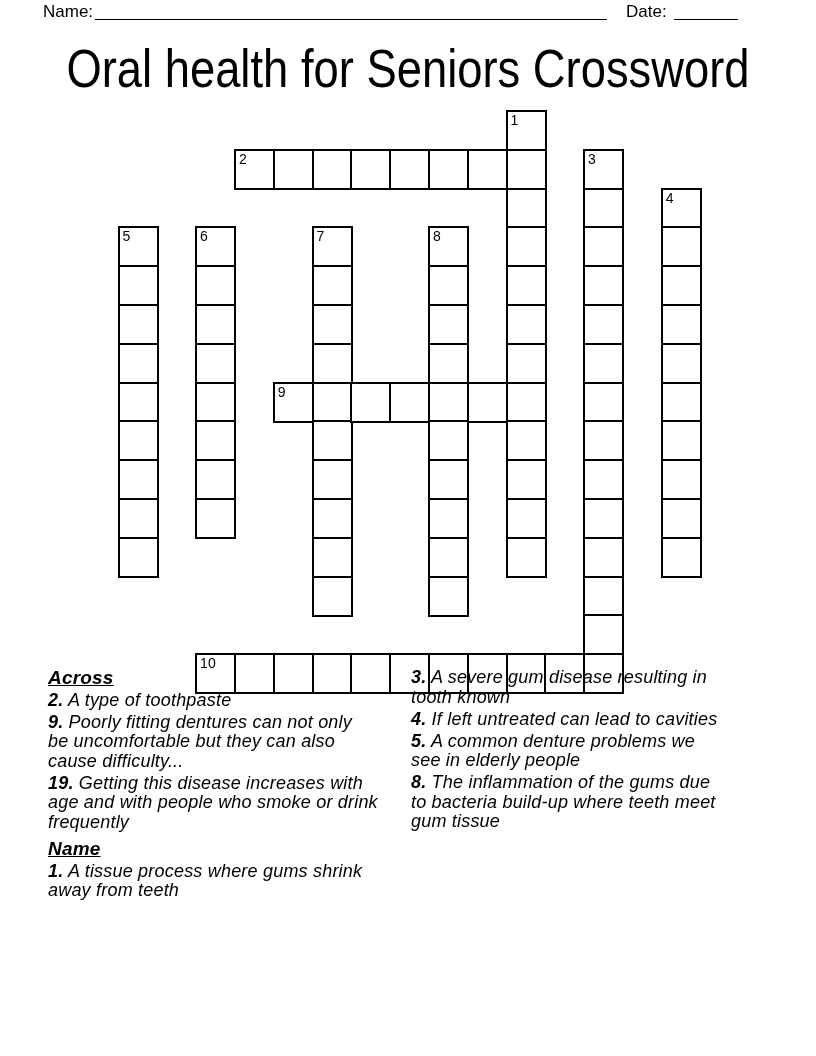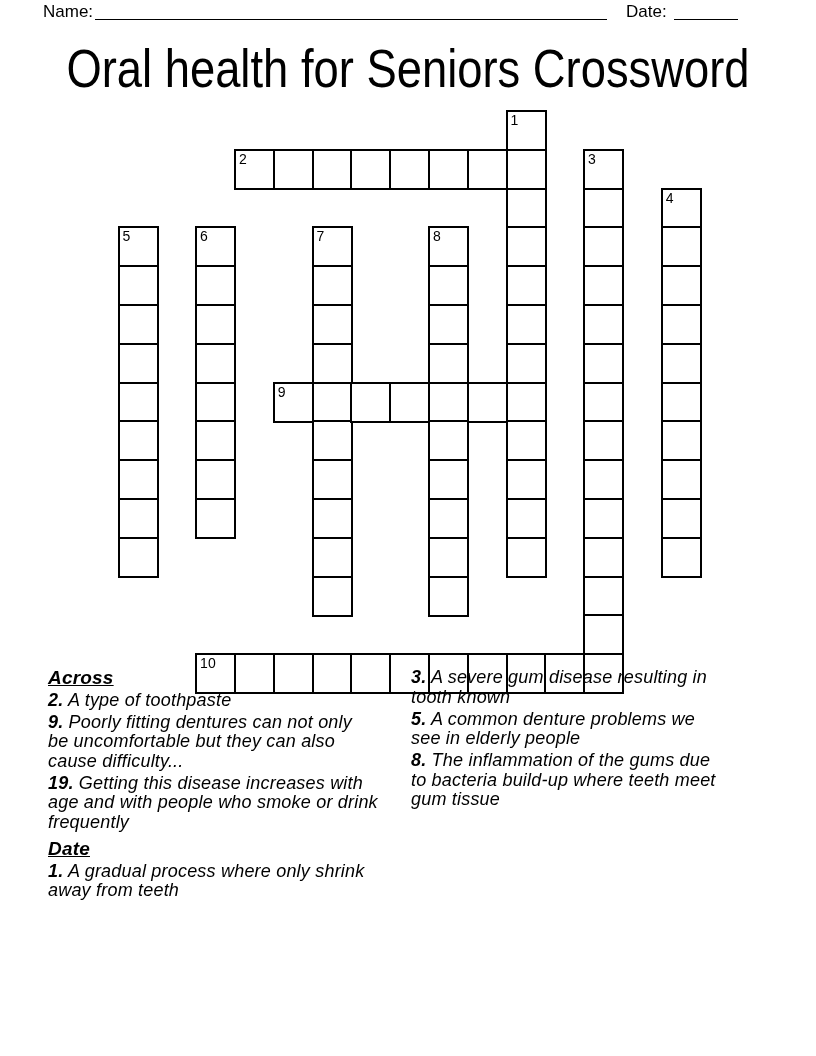--- a/index.html
+++ b/index.html
@@ -176,27 +176,28 @@
       <div class="cell" style="left: 544.3px; top: 653.2px;"></div>
     </div>
 
   <div class="clues-col" id="clues-left">
     <div class="section-heading">Across</div>
     <div id="across-list">
         <div class="clue"><b>2.</b><span> A type of toothpaste</span></div>
         <div class="clue tight"><b>9.</b><span> Poorly fitting dentures can not only be uncomfortable but they can also cause difficulty...</span></div>
         <div class="clue"><b>19.</b><span> Getting this disease increases with age and with people who smoke or drink frequently</span></div>
       </div>
-    <div class="section-heading" id="down-heading">Date</div>
+    <div class="section-heading" id="down-heading">Name</div>
     <div id="down-list-left">
-        <div class="clue tight"><b>1.</b><span> A gradual process where only shrink away from teeth</span></div>
+        <div class="clue tight"><b>1.</b><span> A tissue process where gums shrink away from teeth</span></div>
       </div>
   </div>
 
   <div class="clues-col" id="clues-right">
     <div id="down-list-right">
         <div class="clue"><b>3.</b><span> A severe gum disease resulting in tooth known</span></div>
+        <div class="clue"><b>4.</b><span> If left untreated can lead to cavities</span></div>
         <div class="clue"><b>5.</b><span> A common denture problems we see in elderly people</span></div>
         <div class="clue"><b>8.</b><span> The inflammation of the gums due to bacteria build-up where teeth meet gum tissue</span></div>
       </div>
   </div>
 
 </div>
 
 </body></html>

